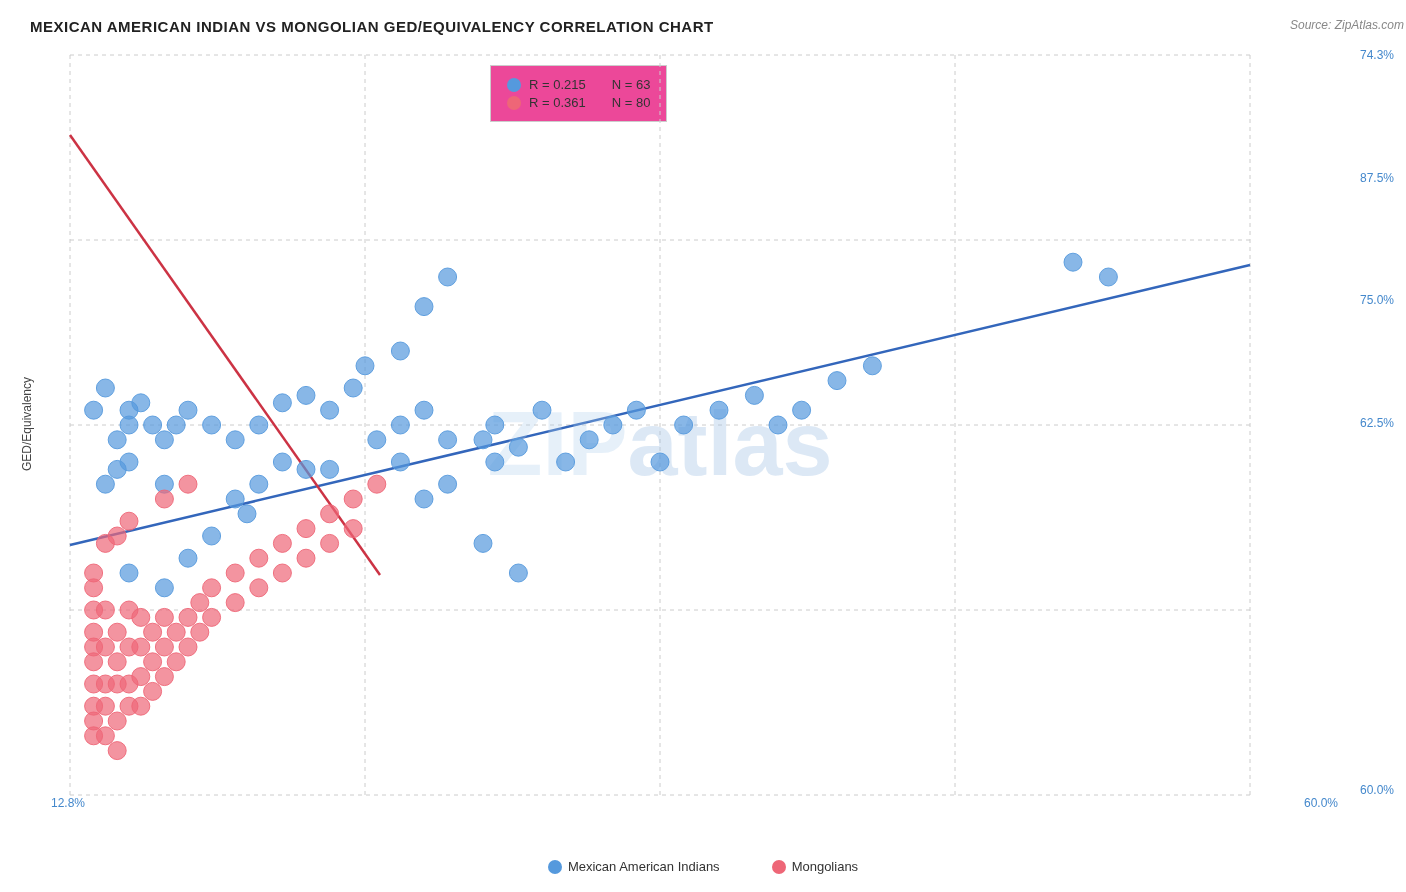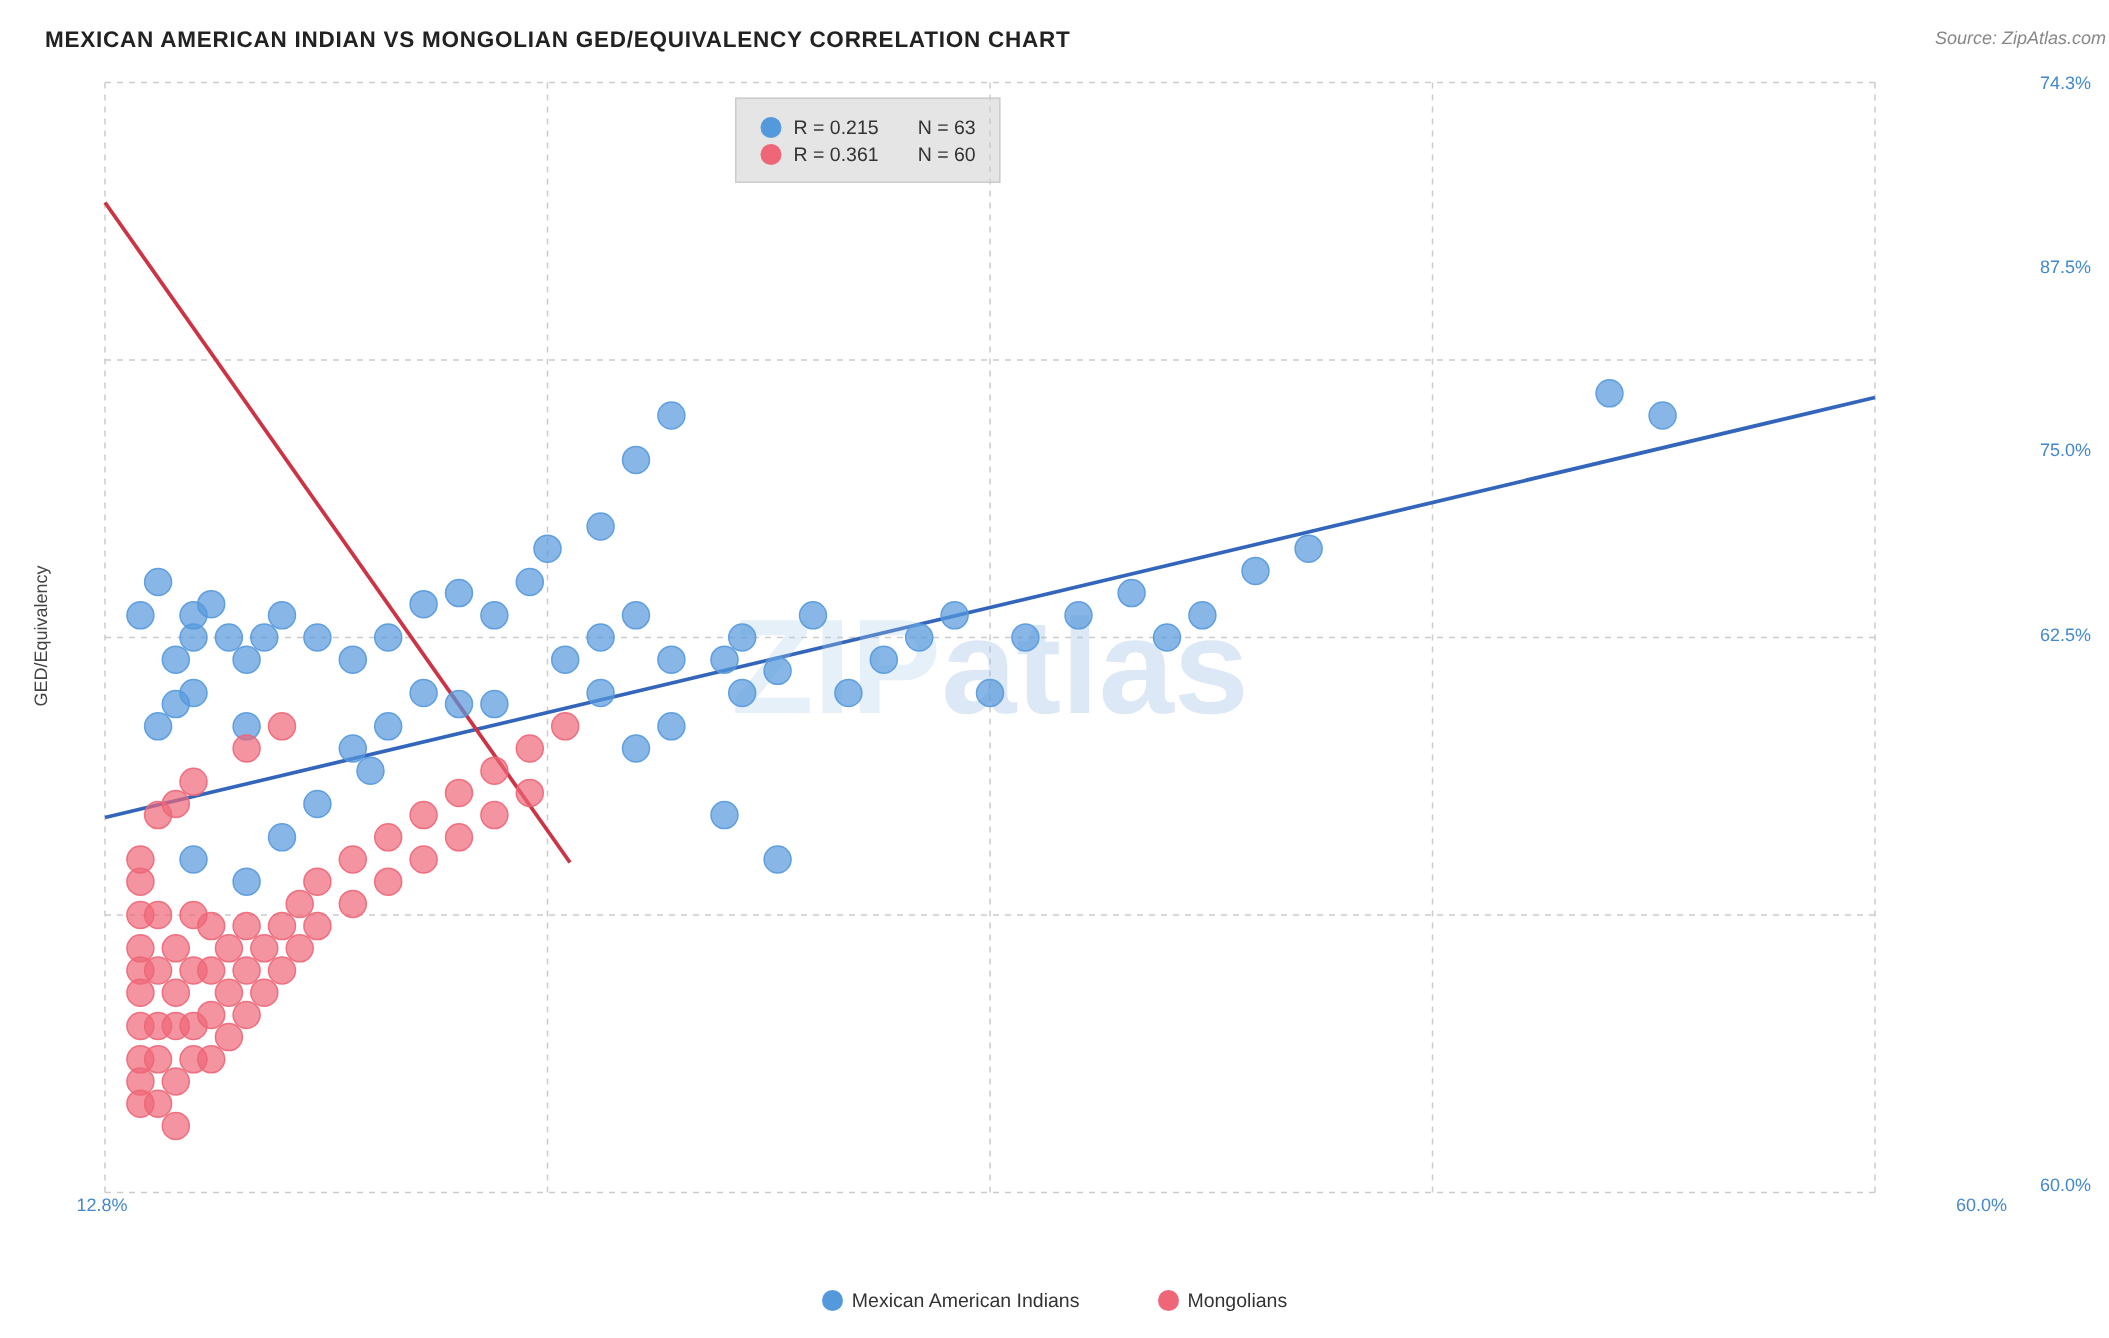--- a/index.html
+++ b/index.html
@@ -49,21 +49,21 @@
       white-space: nowrap;
       font-size: 12px;
       color: #444;
     }
     #legend {
       position: absolute;
       top: 65px;
       left: 490px;
       border: 1px solid #ccc;
       padding: 8px 16px;
-      background: #e5e5e5;
+      background: #ec4899;
       font-size: 13px;
     }
     .legend-row {
       display: flex;
       align-items: center;
       gap: 8px;
       margin: 3px 0;
     }
     .legend-dot {
       width: 14px;
@@ -120,21 +120,21 @@
 
   <div id="legend">
     <div class="legend-row">
       <div class="legend-dot" style="background:#5599dd;"></div>
       <span class="legend-text">R = 0.215</span>
       <span class="legend-text" style="margin-left:18px;">N = 63</span>
     </div>
     <div class="legend-row">
       <div class="legend-dot" style="background:#ee6677;"></div>
       <span class="legend-text">R = 0.361</span>
-      <span class="legend-text" style="margin-left:18px;">N = 60</span>
+      <span class="legend-text" style="margin-left:18px;">N = 80</span>
     </div>
   </div>
 
   <svg id="scatter" viewBox="0 0 1260 740" style="position:absolute; left:70px; top:55px; width:1260px; height:740px;">
 
     <line x1="0" y1="0" x2="1180" y2="0" stroke="#cccccc" stroke-dasharray="4,4" stroke-width="1"></line>
     <line x1="0" y1="185" x2="1180" y2="185" stroke="#cccccc" stroke-dasharray="4,4" stroke-width="1"></line>
     <line x1="0" y1="370" x2="1180" y2="370" stroke="#cccccc" stroke-dasharray="4,4" stroke-width="1"></line>
     <line x1="0" y1="555" x2="1180" y2="555" stroke="#cccccc" stroke-dasharray="4,4" stroke-width="1"></line>
     <line x1="0" y1="740" x2="1180" y2="740" stroke="#cccccc" stroke-dasharray="4,4" stroke-width="1"></line>

